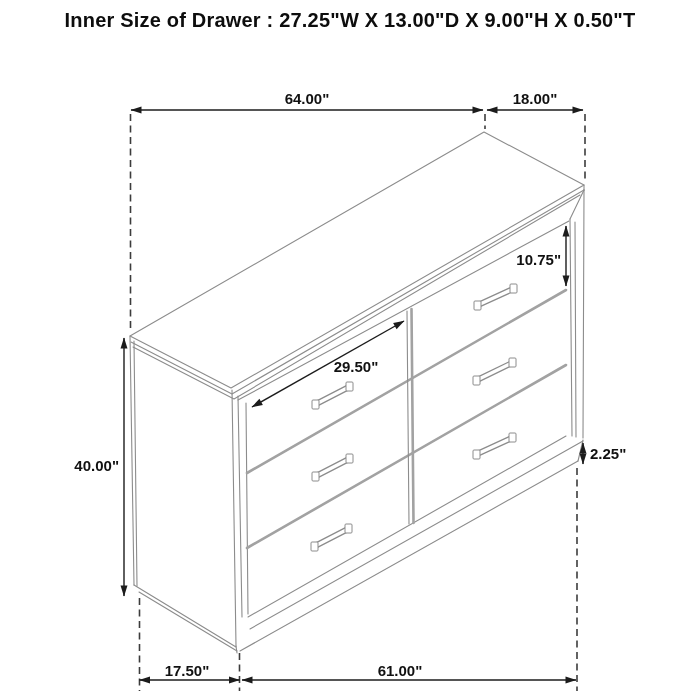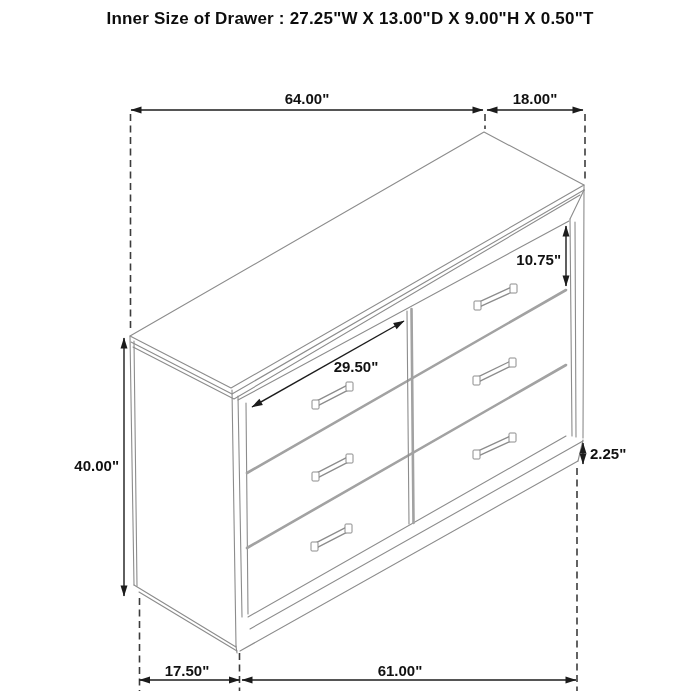--- a/index.html
+++ b/index.html
@@ -1,19 +1,19 @@
 <!DOCTYPE html>
 <html><head>
 <meta charset="utf-8">
 <style>
   html,body{margin:0;padding:0;background:#fff;}
   .canvas{position:relative;width:700px;height:700px;background:#fff;overflow:hidden;
           font-family:"Liberation Sans","DejaVu Sans",sans-serif;}
   .title{position:absolute;top:9px;left:0;width:700px;text-align:center;
-         font-size:17px;font-weight:bold;color:#0d0d0d;letter-spacing:.2px;}
+         font-size:20px;font-weight:bold;color:#0d0d0d;letter-spacing:.2px;}
   svg{position:absolute;top:0;left:0;}
   
   .f{stroke:#8c8c8c;stroke-width:1.1;fill:none;stroke-linejoin:round;stroke-linecap:round;}
   .rail{stroke:#a2a2a2;stroke-width:2.6;fill:none;stroke-linecap:round;}
   .topface{fill:#ffffff;stroke:#8c8c8c;stroke-width:1.1;stroke-linejoin:round;}
   
   .hbarO{stroke:#8c8c8c;stroke-width:6;stroke-linecap:round;}
   .hbarI{stroke:#ffffff;stroke-width:3.4;stroke-linecap:round;}
   .hcap{fill:#ffffff;stroke:#8c8c8c;stroke-width:1;}
   

